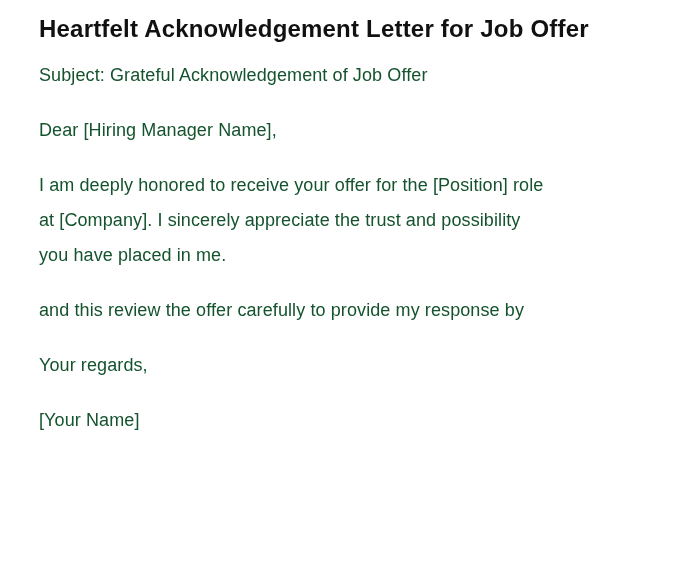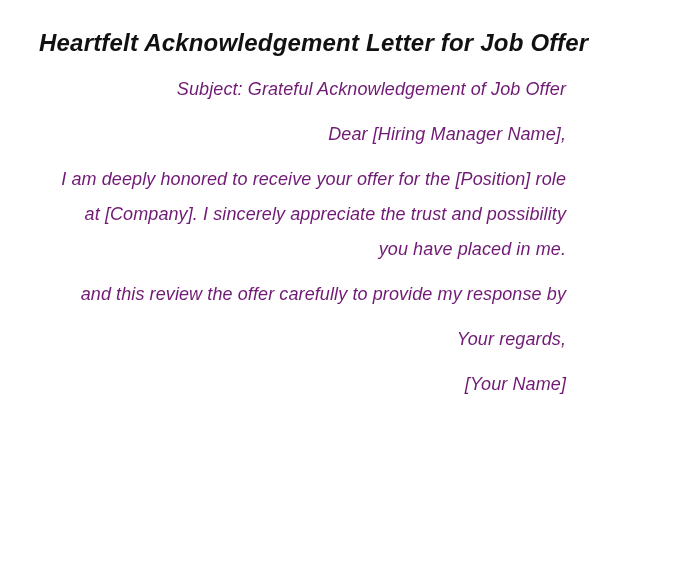--- a/index.html
+++ b/index.html
@@ -8,40 +8,39 @@
     background: #ffffff;
   }
   .page {
     position: relative;
     width: 596px;
     height: 566px;
     background: #ffffff;
     overflow: hidden;
     font-family: "Liberation Sans", "DejaVu Sans", sans-serif;
     box-sizing: border-box;
-    padding: 24px 30px 0 39px;
-    font-style: italic;
+    padding: 10px 30px 0 39px;
   }
   .doc-title {
     margin: 0;
     font-size: 24px;
     line-height: 38px;
     font-weight: 700;
     color: #111111;
     letter-spacing: 0.2px;
     white-space: nowrap;
   }
   .para {
     margin: 10px 0 0 0;
-    color: #701a75;
+    color: #14532d;
     font-size: 18px;
     letter-spacing: 0.1px;
-    text-align: right;
   }
   .para + .para {
+    margin-top: 20px;
   }
   .line {
     line-height: 35px;
     white-space: nowrap;
   }
 </style>
 </head>
 <body>
 
 <div class="page">

